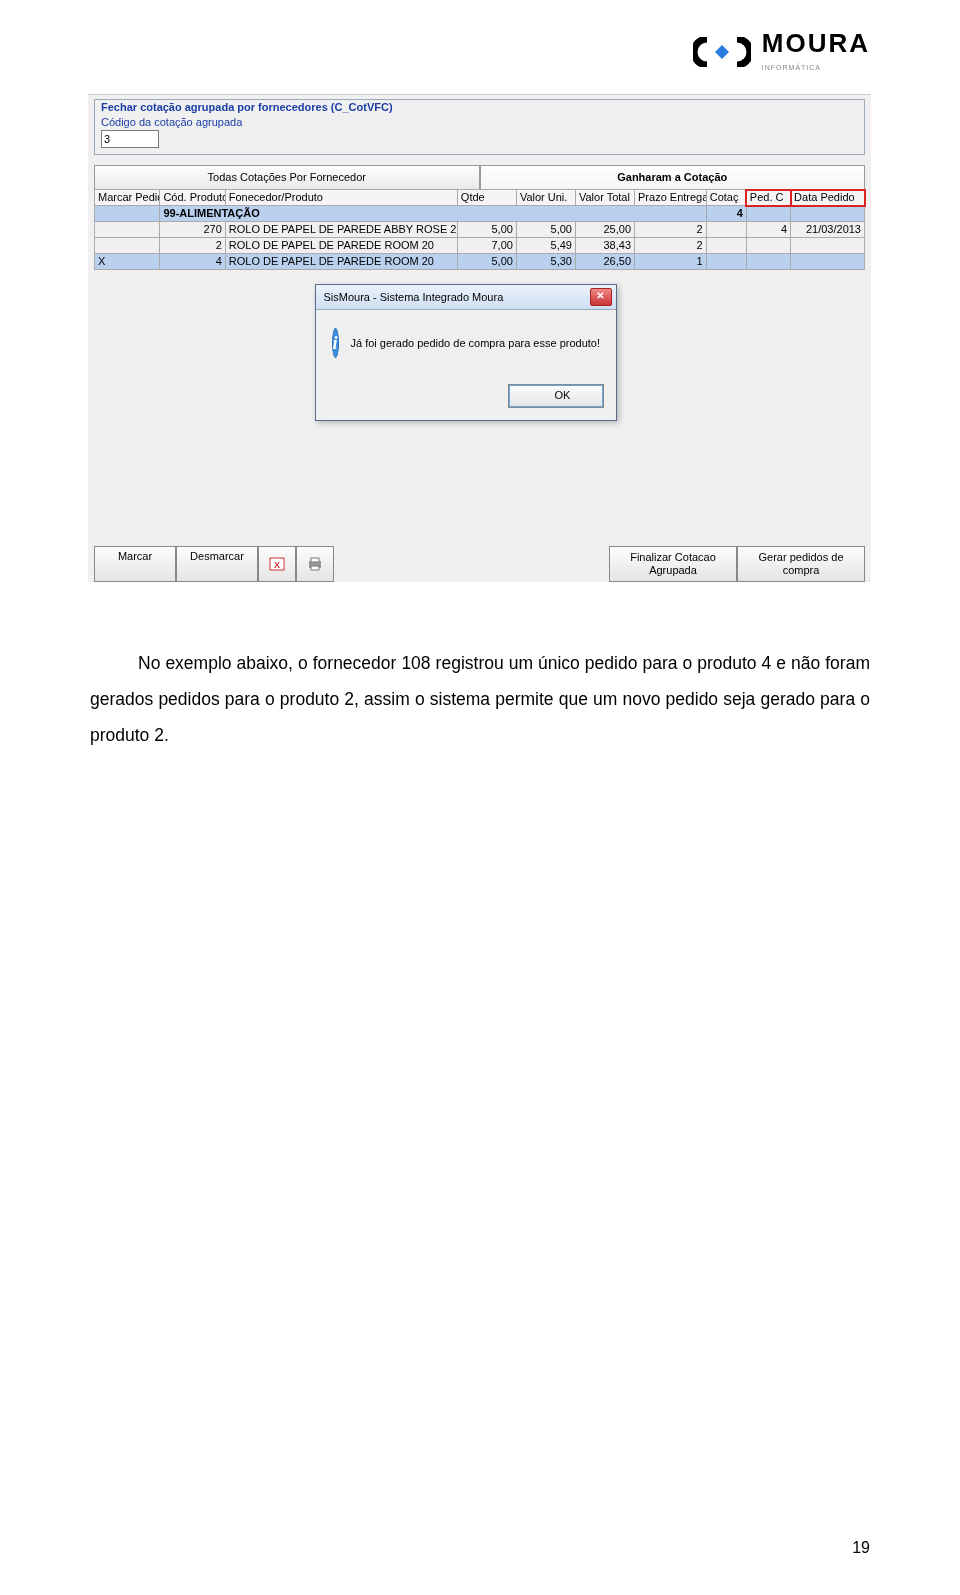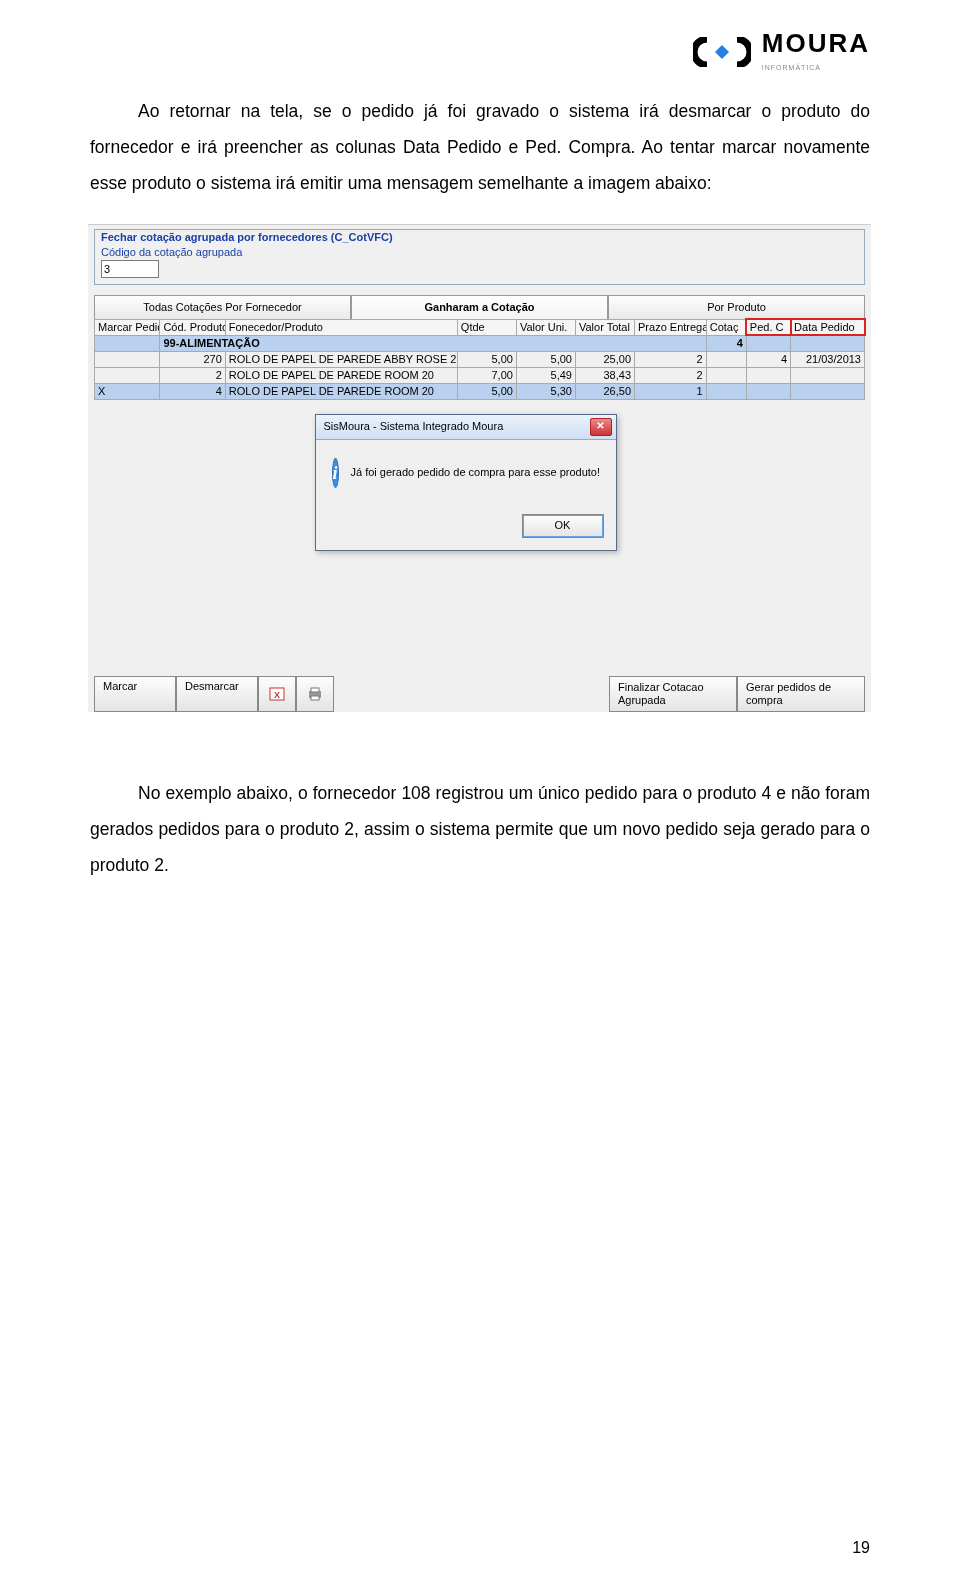--- a/index.html
+++ b/index.html
@@ -24,34 +24,34 @@
   .grid{margin:0 6px 0 6px;}
   table.g{width:100%;border-collapse:collapse;table-layout:fixed;font-size:11px;}
   table.g th,table.g td{border:1px solid #aaa;padding:2px 3px;height:15px;overflow:hidden;white-space:nowrap;box-sizing:border-box;}
   table.g th{background:#f5f5f5;font-weight:400;text-align:left;}
   tr.group td{background:#b9d1ef;font-weight:700;}
   tr.sel td{background:#b9d1ef;}
   .hl-box{outline:2px solid #d22;outline-offset:-1px;}
   .emptyrows td{height:15px;}
   .btnrow{display:flex;gap:0;margin:6px 6px 4px 6px;align-items:stretch;}
   .spacer{flex:1;}
-  .btn{border:1px solid #888;background:linear-gradient(#fdfdfd,#e4e4e4);padding:4px 8px;font-size:11px;min-width:64px;}
+  .btn{border:1px solid #888;background:linear-gradient(#fdfdfd,#e4e4e4);padding:4px 8px;font-size:11px;min-width:64px;text-align:center;}
   .btn.icon{min-width:28px;padding:4px 4px;display:flex;align-items:center;justify-content:center;}
   .btn.multi{line-height:1.2;}
   td.r{text-align:right;}
 
   
   .dlg-back{position:relative;height:270px;}
   .dlg{position:absolute;left:220px;top:14px;width:300px;border:1px solid #5a6a8a;background:#efefef;box-shadow:2px 2px 6px rgba(0,0,0,.25);}
   .dlg-title{background:linear-gradient(#eaf2fb,#cfdff3);border-bottom:1px solid #9ab;display:flex;align-items:center;justify-content:space-between;padding:3px 4px 3px 8px;font-size:11px;}
   .dlg-x{width:20px;height:16px;background:linear-gradient(#e88,#c33);color:#fff;font-weight:700;text-align:center;border:1px solid #a22;border-radius:2px;line-height:14px;font-size:10px;}
   .dlg-body{display:flex;align-items:center;gap:12px;padding:18px 16px 26px 16px;}
   .info-ico{width:28px;height:28px;border-radius:50%;background:#3a8fe0;color:#fff;font-family:Georgia,serif;font-style:italic;font-weight:700;display:flex;align-items:center;justify-content:center;font-size:18px;border:1px solid #2a6db5;}
   .dlg-ftr{display:flex;justify-content:flex-end;padding:0 12px 12px 0;}
-  .okbtn{border:1px solid #888;background:linear-gradient(#fdfdfd,#e4e4e4);width:80px;height:22px;text-align:center;font-size:11px;line-height:20px;box-shadow:0 0 0 1px #6aa2e6 inset;}
+  .okbtn{border:1px solid #888;background:linear-gradient(#fdfdfd,#e4e4e4);width:80px;height:22px;text-align:center;font-size:11px;line-height:20px;box-shadow:0 0 0 1px #6aa2e6 inset;padding-left:14px;}
 
   .pgnum{position:absolute;bottom:38px;right:90px;font-size:16px;}
 </style>
 </head>
 <body>
 
 <div class="page">
   <div class="logo-wrap">
     <span class="logo-mark">
       <svg width="58" height="30" viewBox="0 0 58 30">
@@ -59,33 +59,31 @@
         <path d="M44 2 a13 13 0 1 1 0 26" fill="none" stroke="#000" stroke-width="7"></path>
         <path d="M22 15 l7 -7 7 7 -7 7 z" fill="#2a7de0"></path>
       </svg>
     </span>
     <span>
       <span class="logo-text">MOURA</span><br>
       <span class="logo-sub">INFORMÁTICA</span>
     </span>
   </div>
 
-  <p class="body indent">Ao retornar na tela, se o pedido já foi gravado o sistema irá desmarcar o produto do fornecedor e irá preencher as colunas Data Pedido e Ped. Compra. Ao tentar marcar novamente esse produto o sistema irá emitir uma mensagem semelhante a imagem abaixo:</p>
 
   <div class="shot">
     <div class="fieldset">
       <span class="legend">Fechar cotação agrupada por fornecedores (C_CotVFC)</span>
       <span class="lbl-blue">Código da cotação agrupada</span>
       <input class="inpt" value="3" style="">
     </div>
 
     <div class="tabs">
       <div class="tab">Todas Cotações Por Fornecedor</div>
       <div class="tab active">Ganharam a Cotação</div>
-      <div class="tab">Por Produto</div>
     </div>
 
     <div class="grid">
       <table class="g">
         <colgroup>
           <col style="width:62px">
             <col style="width:62px">
             <col style="width:220px">
           <col style="width:56px">
             <col style="width:56px">

